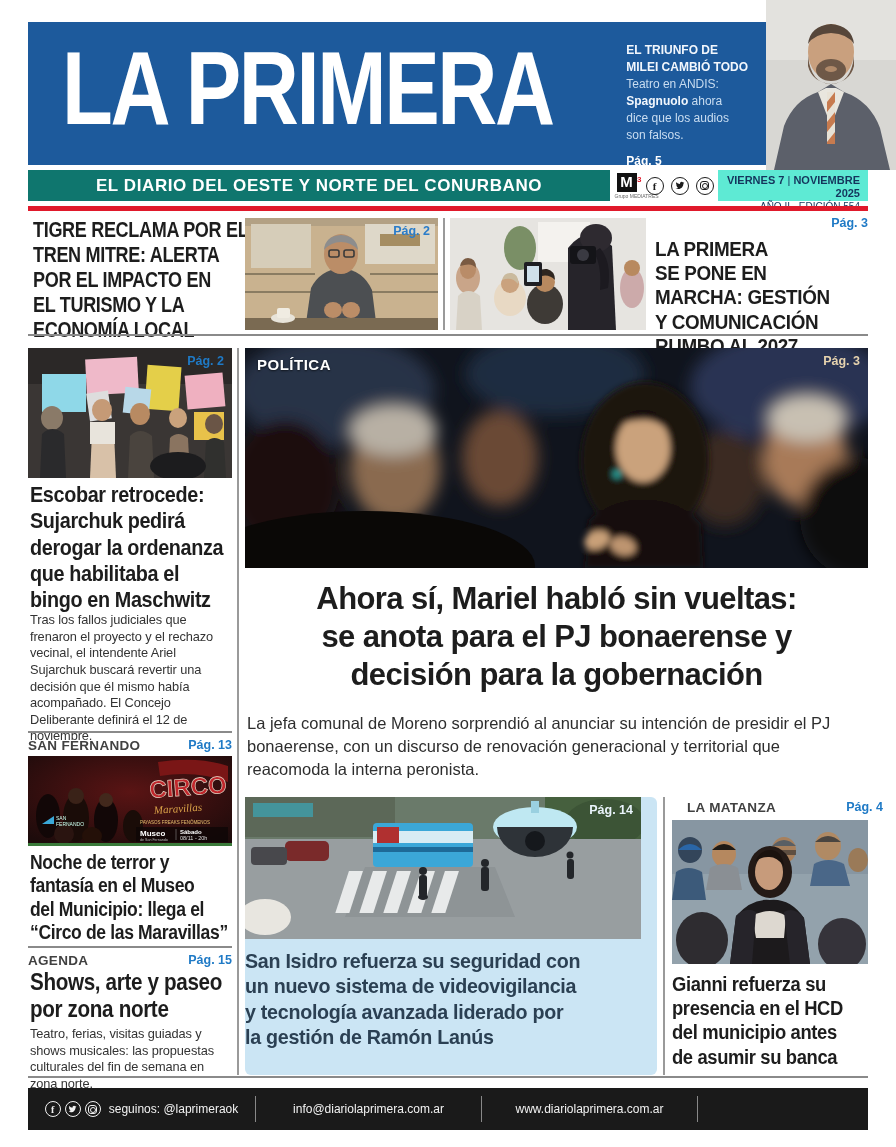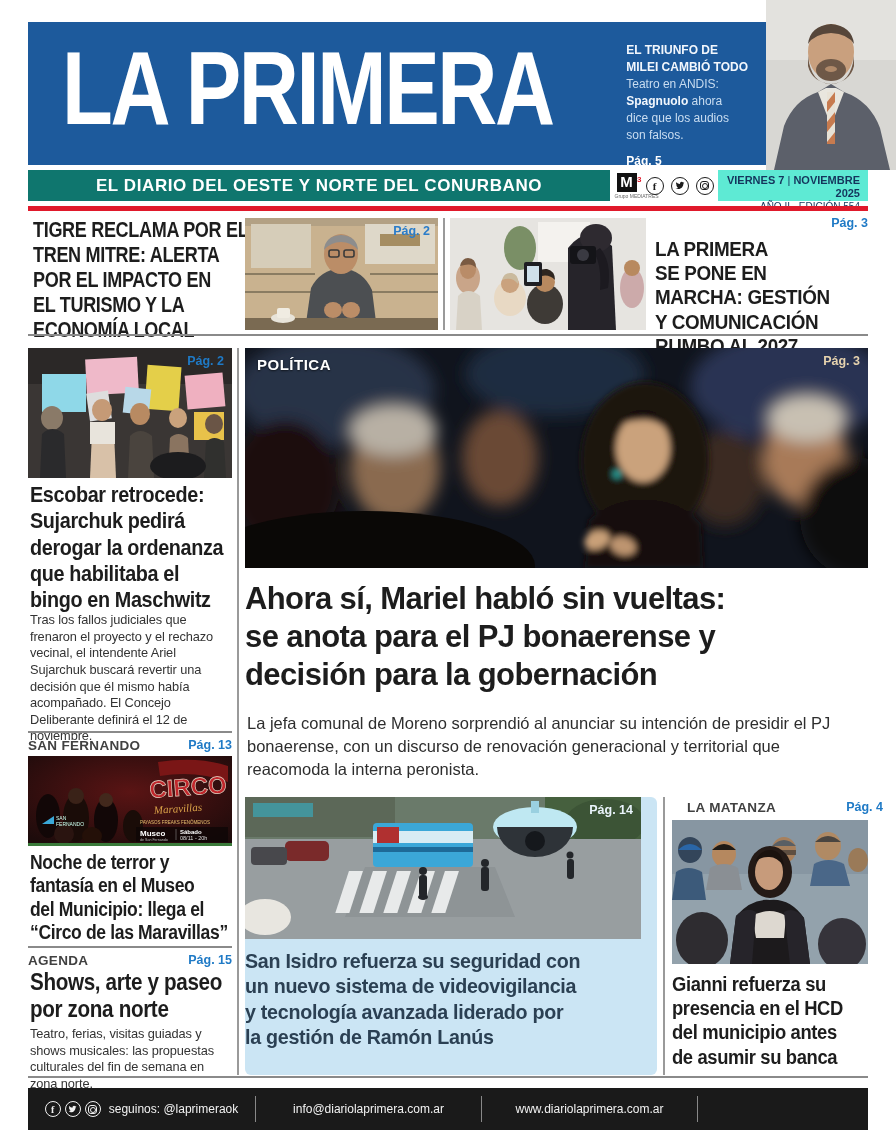--- a/index.html
+++ b/index.html
@@ -78,21 +78,21 @@
   .agenda-row{left:28px;top:953px;width:204px;}
   .shows-hl{left:30px;top:969px;width:210px;font-size:24px;line-height:1.12;
     transform:scaleX(.86);transform-origin:left top;}
   .agenda-body{left:30px;top:1026px;width:202px;}
   .vdiv-left{left:237px;top:348px;height:727px;}
 
   
   .photo-main{left:245px;top:348px;width:623px;height:220px;}
   .politica{position:absolute;left:12px;top:8px;color:#fff;font-weight:bold;font-size:15px;
     letter-spacing:.5px;text-shadow:0 1px 2px rgba(0,0,0,.6);}
-  .main-hl{left:245px;top:580px;width:623px;text-align:left;font-size:31px;line-height:1.22;
+  .main-hl{left:245px;top:580px;width:623px;text-align:center;font-size:31px;line-height:1.22;
     letter-spacing:-.6px;}
   .main-hl > div{white-space:nowrap;}
   .main-deck{left:247px;top:712px;width:618px;font-size:16.5px;line-height:1.38;color:#2e2e2e;}
 
   
   .si-card{left:245px;top:797px;width:412px;height:278px;background:#cbe5f4;border-radius:6px;box-sizing:border-box;}
   .photo-si{position:relative;width:396px;height:142px;}
   .si-hl{margin-top:9px;font-size:20.5px;line-height:1.24;color:#2b4053;letter-spacing:-.3px;
     font-weight:bold;transform:scaleX(.96);transform-origin:left top;}
   .si-hl > div{white-space:nowrap;}

